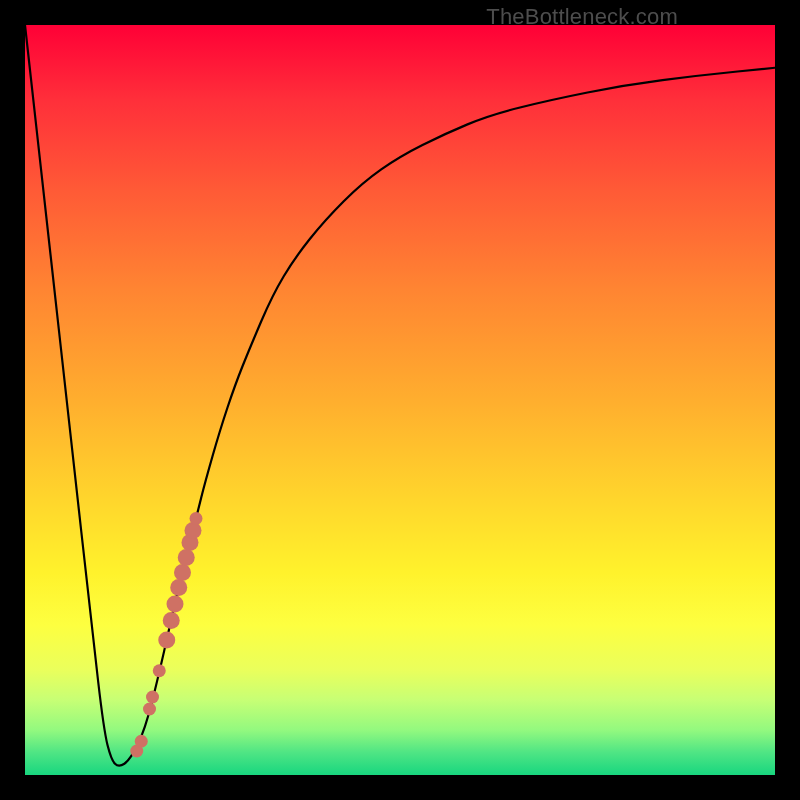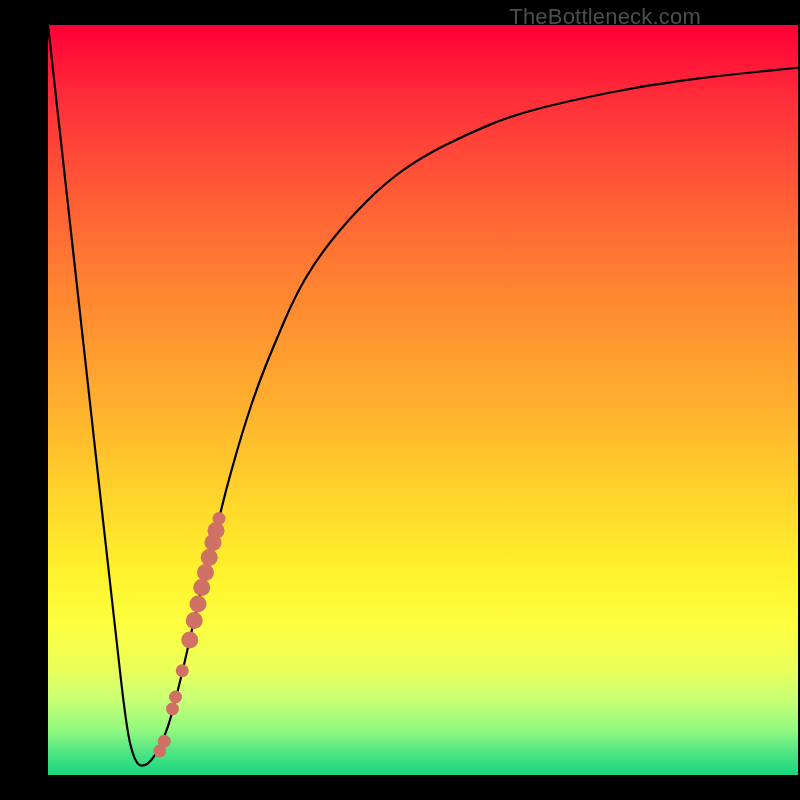--- a/index.html
+++ b/index.html
@@ -11,21 +11,20 @@
     background: #000;
     font-family: Arial, Helvetica, sans-serif;
   }
   .frame {
     position: absolute;
     left: 0;
     top: 0;
     width: 688px;
     height: 800px;
     background: #000;
-    margin-left: 23px;
   }
   .plot {
     position: absolute;
     left: 25px;
     top: 25px;
     width: 750px;
     height: 750px;
     overflow: hidden;
   }
   .gradient {

